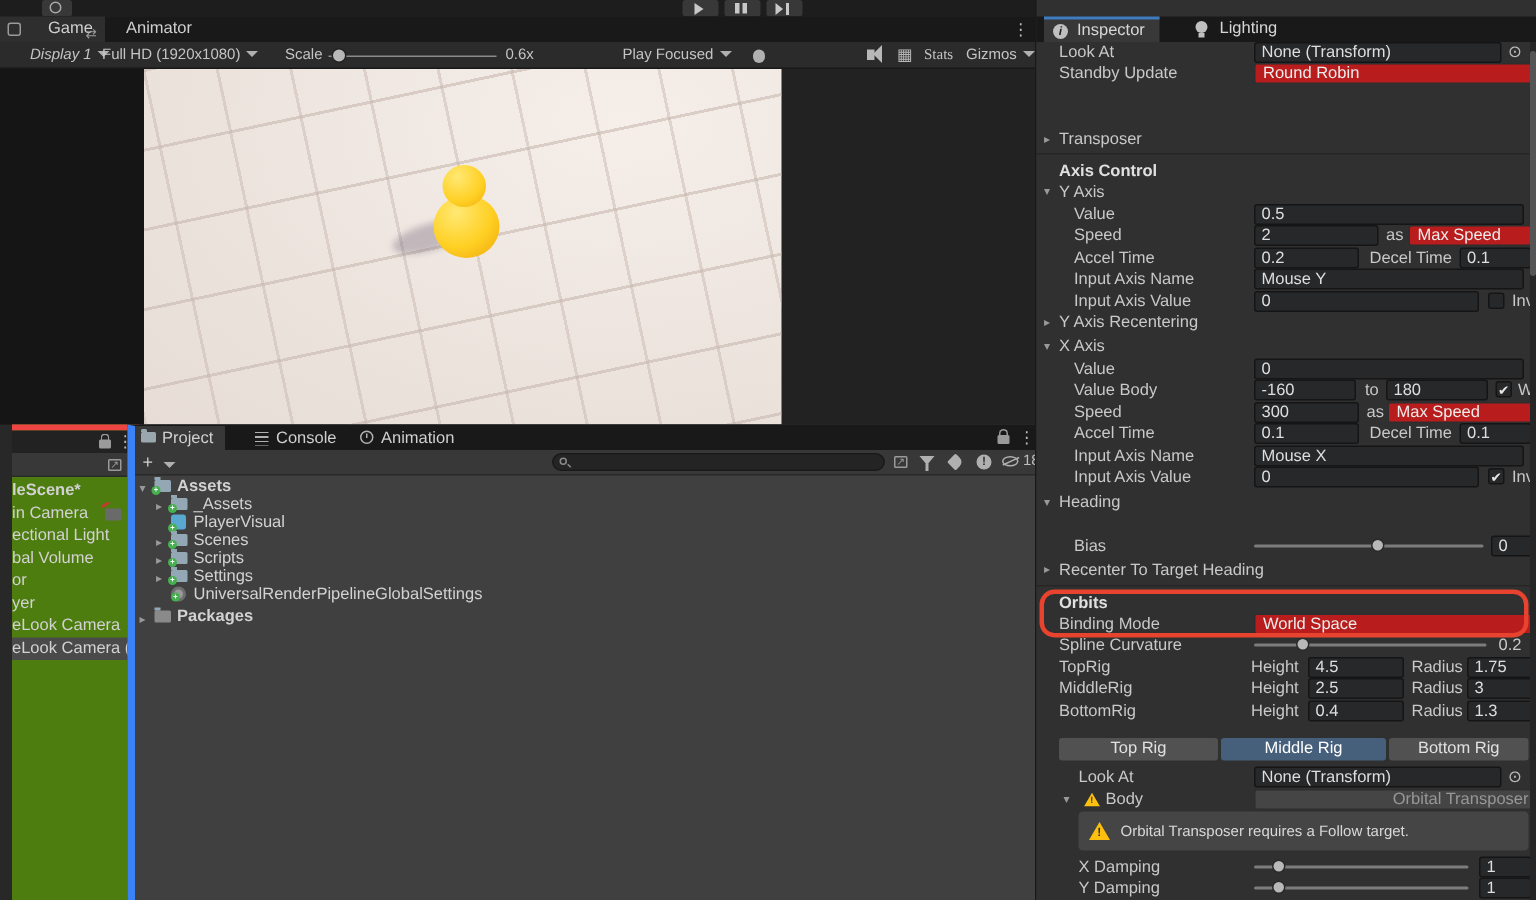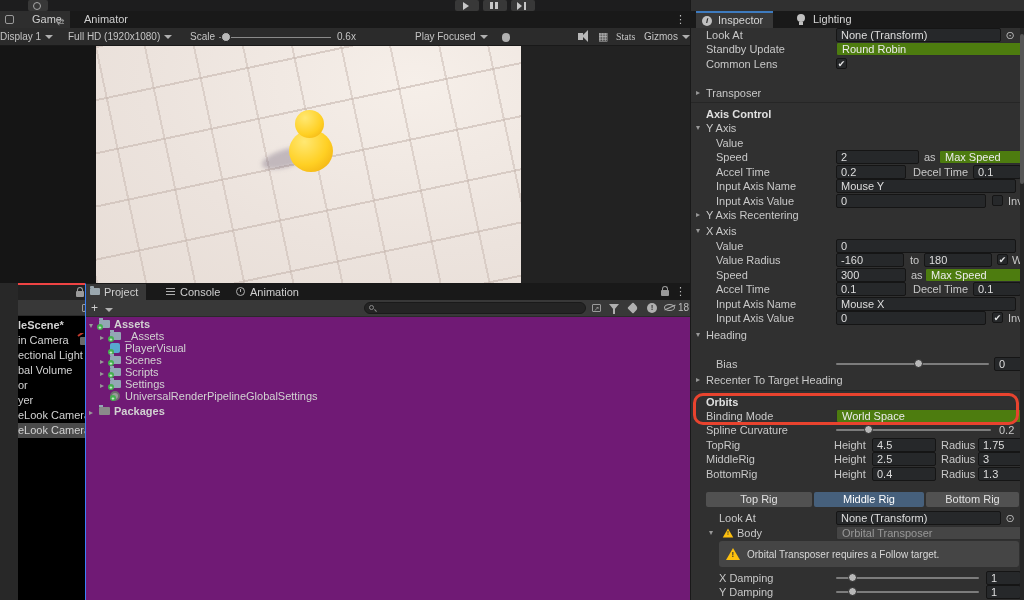--- a/index.html
+++ b/index.html
@@ -43,31 +43,31 @@
       repeating-linear-gradient(168deg, rgba(196,180,172,.55) 0 2px, transparent 2px 52px),
       repeating-linear-gradient(78deg, rgba(196,180,172,.45) 0 2px, transparent 2px 48px),
       radial-gradient(ellipse at 75% 15%, #f6efe9 0%, #ece3dd 60%, #e7ddd6 100%);}
   .duckshadow{left:165px;top:103px;width:52px;height:18px;border-radius:50%;
       background:rgba(110,98,120,.35);filter:blur(2px);transform:rotate(-16deg);}
   .duckbody{left:193px;top:84px;width:44px;height:42px;border-radius:50%;
       background:radial-gradient(circle at 35% 28%, #ffe873 0%, #ffd024 55%, #eda60b 100%);}
   .duckhead{left:199px;top:64px;width:29px;height:28px;border-radius:50%;
       background:radial-gradient(circle at 35% 28%, #ffe873 0%, #ffd024 60%, #efab0d 100%);}
   
-  .hier{left:18px;top:283px;width:85px;height:317px;background:#000000;border-top:2px solid #ef4444;}
+  .hier{left:8px;top:283px;width:85px;height:317px;background:#4d7c0f;border-top:4px solid #ef4444;}
   .hier .hbar{position:absolute;left:0;top:0;width:85px;height:15px;background:#222;}
   .hrow{position:absolute;left:0;width:85px;height:15px;line-height:15px;color:#d2d2d2;white-space:nowrap;overflow:hidden;}
   .hrow.sel{background:#4a4a4a;}
   .lock{position:absolute;width:8px;height:6px;background:#9a9a9a;border-radius:1px;}
   .lock::before{content:"";position:absolute;left:1px;top:-4px;width:4px;height:4px;border:1px solid #9a9a9a;border-bottom:none;border-radius:3px 3px 0 0;}
   .popout{position:absolute;width:9px;height:8px;border:1px solid #9a9a9a;border-radius:1px;font-size:7px;line-height:7px;text-align:center;color:#9a9a9a;}
   .camico{position:absolute;width:11px;height:8px;background:#6a6a6a;border-radius:1px;}
   .camico::after{content:"";position:absolute;left:-2px;top:-2px;width:14px;height:2px;background:#c23b2e;transform:rotate(-35deg);transform-origin:left center;}
   
-  .proj{left:85px;top:283px;width:605px;height:317px;background:#701a75;border-top:1px solid #191919;border-left:1px solid #3b82f6;}
+  .proj{left:85px;top:283px;width:605px;height:317px;background:#404040;border-top:1px solid #191919;border-left:5px solid #3b82f6;}
   .ptabs{position:absolute;left:0;top:0;width:605px;height:16px;background:#191919;}
   .ptab{position:absolute;top:0;height:16px;line-height:16px;padding:0 8px 0 18px;color:#cfcfcf;}
   .ptab.active{background:#383838;}
   .fold-ic{position:absolute;left:4px;top:4px;width:10px;height:7px;background:#9aa7ae;border-radius:1px;}
   .fold-ic::before{content:"";position:absolute;left:0;top:-2px;width:4px;height:2px;background:#9aa7ae;border-radius:1px 1px 0 0;}
   .lines-ic{position:absolute;left:4px;top:4px;width:9px;height:9px;background:repeating-linear-gradient(#b0b0b0 0 1px,transparent 1px 3px);}
   .clock-ic{position:absolute;left:4px;top:3px;width:9px;height:9px;border:1px solid #b0b0b0;border-radius:50%;}
   .clock-ic::after{content:"";position:absolute;left:3px;top:1px;width:1px;height:3px;background:#b0b0b0;}
   .ptools{position:absolute;left:0;top:16px;width:605px;height:17px;background:#383838;border-bottom:1px solid #2a2a2a;}
   .search{position:absolute;left:278px;top:2px;width:222px;height:12px;background:#242424;border:1px solid #1a1a1a;border-radius:6px;color:#8a8a8a;}
@@ -95,21 +95,21 @@
   .bulb-ic{position:absolute;left:6px;top:3px;width:8px;height:8px;border-radius:50%;background:#c0c0c0;}
   .bulb-ic::after{content:"";position:absolute;left:2px;top:8px;width:4px;height:3px;background:#c0c0c0;}
   .icontent{position:absolute;left:0;top:28px;width:334px;height:572px;background:#303030;}
   .ir{position:absolute;left:0;width:334px;height:14px;}
   .lb{position:absolute;top:1px;font-size:11px;color:#c8c8c8;white-space:nowrap;}
   .hdr{font-weight:bold;color:#e0e0e0;}
   .fo{position:absolute;top:2px;font-size:8px;color:#999;}
   .fo.cl::after{content:"\25B8";}
   .fo.op::after{content:"\25BE";}
   .fd{position:absolute;top:0;height:14px;line-height:13px;background:#26282a;border:1px solid #151515;border-radius:2px;color:#dedede;padding:0 4px;font-size:11px;white-space:nowrap;overflow:hidden;}
-  .dd{position:absolute;top:0;height:14px;line-height:13px;background:#4d7c0f;border:1px solid #2e2e2e;border-radius:2px;color:#ececec;padding:0 5px;font-size:11px;white-space:nowrap;overflow:hidden;}
+  .dd{position:absolute;top:0;height:14px;line-height:13px;background:#b91c1c;border:1px solid #2e2e2e;border-radius:2px;color:#ececec;padding:0 5px;font-size:11px;white-space:nowrap;overflow:hidden;}
   .dd.dis{background:#454545;color:#979797;}
   .litebox{position:absolute;top:0;height:14px;background:#7d7d7d;border-radius:2px;}
   .cb{position:absolute;top:1px;width:11px;height:11px;background:#26282a;border:1px solid #151515;border-radius:2px;color:#e6e6e6;font-size:9px;line-height:10px;text-align:center;}
   .cb.on::after{content:"\2714";}
   .pk{position:absolute;top:1px;width:12px;height:12px;color:#bdbdbd;font-size:11px;line-height:12px;text-align:center;}
   .pk::after{content:"\2299";}
   .isl{position:absolute;top:6px;height:2px;background:#7c7c7c;border-radius:1px;}
   .ith{position:absolute;top:-4px;width:9px;height:9px;border-radius:50%;background:#b8b8b8;border:1px solid #2a2a2a;}
   .rtab{position:absolute;top:0;height:15px;line-height:15px;text-align:center;background:#515151;color:#e0e0e0;border-radius:2px;font-size:11px;}
   .rtab.sel{background:var(--rig-selected,#46607c);color:#fff;}
@@ -149,21 +149,21 @@
     <span class="ttext" style="left:985px;"><span>Layout</span></span>
   </div>
 
   <div class="abs gtabs">
     <span class="gtab active" style="left:0;"><span class="ticon"></span><span>Game</span></span>
     <span class="gtab" style="left:52px;"><span class="aicon">⇄</span><span>Animator</span></span>
     <span class="kb" style="left:675px;top:2px;"></span>
   </div>
 
   <div class="abs gtools">
-    <span class="gt" style="left:0;"><span>Display 1</span><span class="da"></span></span>
+    <span class="gt" style="left:20px;font-style:italic;"><span>Display 1</span><span class="da"></span></span>
     <span class="gt" style="left:68px;"><span>Full HD (1920x1080)</span><span class="da"></span></span>
     <span class="gt" style="left:190px;">Scale</span>
     <span class="sltrack" style="left:219px;width:112px;">
         <span class="slthumb" style="left:2px;"></span>
       </span>
     <span class="gt" style="left:337px;">0.6x</span>
     <span class="gt" style="left:415px;"><span>Play Focused</span><span class="da"></span></span>
     <span class="bug" style="left:502px;"></span>
     <span class="spk" style="left:578px;"></span>
     <span class="gridic" style="left:598px;">▦</span>
@@ -282,40 +282,37 @@
 
       <div class="ir" style="top:0px;">
         <span class="lb" style="left:15px;">Look At</span>
         <span class="fd" style="left:145px;width:165px;"><span>None (Transform)</span></span>
         <span class="pk" style="left:313px;"></span>
       </div>
       <div class="ir" style="top:14px;">
         <span class="lb" style="left:15px;">Standby Update</span>
         <span class="dd" style="left:145px;width:189px;"><span>Round Robin</span></span>
       </div>
-      <div class="ir" style="top:29px;">
-        <span class="lb" style="left:15px;">Common Lens</span>
-        <span class="cb on" style="left:145px;"></span>
-      </div>
       <div class="ir" style="top:58px;">
         <span class="fo cl" style="left:5px;"></span>
         <span class="lb" style="left:15px;">Transposer</span>
       </div>
 
       <div class="sep" style="top:74px;"></div>
       <div class="ir" style="top:79px;">
         <span class="lb hdr" style="left:15px;">Axis Control</span>
       </div>
 
       <div class="ir" style="top:93px;">
         <span class="fo op" style="left:5px;"></span>
         <span class="lb" style="left:15px;">Y Axis</span>
       </div>
       <div class="ir" style="top:108px;">
         <span class="lb" style="left:25px;">Value</span>
+        <span class="fd" style="left:145px;width:180px;"><span>0.5</span></span>
       </div>
       <div class="ir" style="top:122px;">
         <span class="lb" style="left:25px;">Speed</span>
         <span class="fd" style="left:145px;width:83px;"><span>2</span></span>
         <span class="lb" style="left:233px;">as</span>
         <span class="dd" style="left:248px;width:86px;"><span>Max Speed</span></span>
       </div>
       <div class="ir" style="top:137px;">
         <span class="lb" style="left:25px;">Accel Time</span>
         <span class="fd" style="left:145px;width:70px;"><span>0.2</span></span>
@@ -339,21 +336,21 @@
 
       <div class="ir" style="top:196px;">
         <span class="fo op" style="left:5px;"></span>
         <span class="lb" style="left:15px;">X Axis</span>
       </div>
       <div class="ir" style="top:211px;">
         <span class="lb" style="left:25px;">Value</span>
         <span class="fd" style="left:145px;width:180px;"><span>0</span></span>
       </div>
       <div class="ir" style="top:225px;">
-        <span class="lb" style="left:25px;">Value Radius</span>
+        <span class="lb" style="left:25px;">Value Body</span>
         <span class="fd" style="left:145px;width:68px;"><span>-160</span></span>
         <span class="lb" style="left:219px;">to</span>
         <span class="fd" style="left:233px;width:68px;"><span>180</span></span>
         <span class="cb on" style="left:306px;"></span>
         <span class="lb" style="left:321px;">Wra</span>
       </div>
       <div class="ir" style="top:240px;">
         <span class="lb" style="left:25px;">Speed</span>
         <span class="fd" style="left:145px;width:70px;"><span>300</span></span>
         <span class="lb" style="left:220px;">as</span>
@@ -438,21 +435,21 @@
 
       <div class="ir" style="top:483px;">
         <span class="lb" style="left:28px;">Look At</span>
         <span class="fd" style="left:145px;width:165px;"><span>None (Transform)</span></span>
         <span class="pk" style="left:313px;"></span>
       </div>
       <div class="ir" style="top:498px;">
         <span class="fo op" style="left:18px;"></span>
         <span style="position:absolute;left:30px;top:1px;"><span class="wtri sm"></span></span>
         <span class="lb" style="left:46px;">Body</span>
-        <span class="dd dis" style="left:145px;width:189px;"><span>Orbital Transposer</span></span>
+        <span class="dd dis" style="left:145px;width:189px;text-align:right;"><span>Orbital Transposer</span></span>
       </div>
       <div class="warnbox">
         <span class="wtri"></span>
         <span>Orbital Transposer requires a Follow target.</span>
       </div>
       <div class="ir" style="top:543px;">
         <span class="lb" style="left:28px;">X Damping</span>
         <span class="isl" style="left:145px;width:143px;">
             <span class="ith" style="left:12px;"></span>
           </span>

